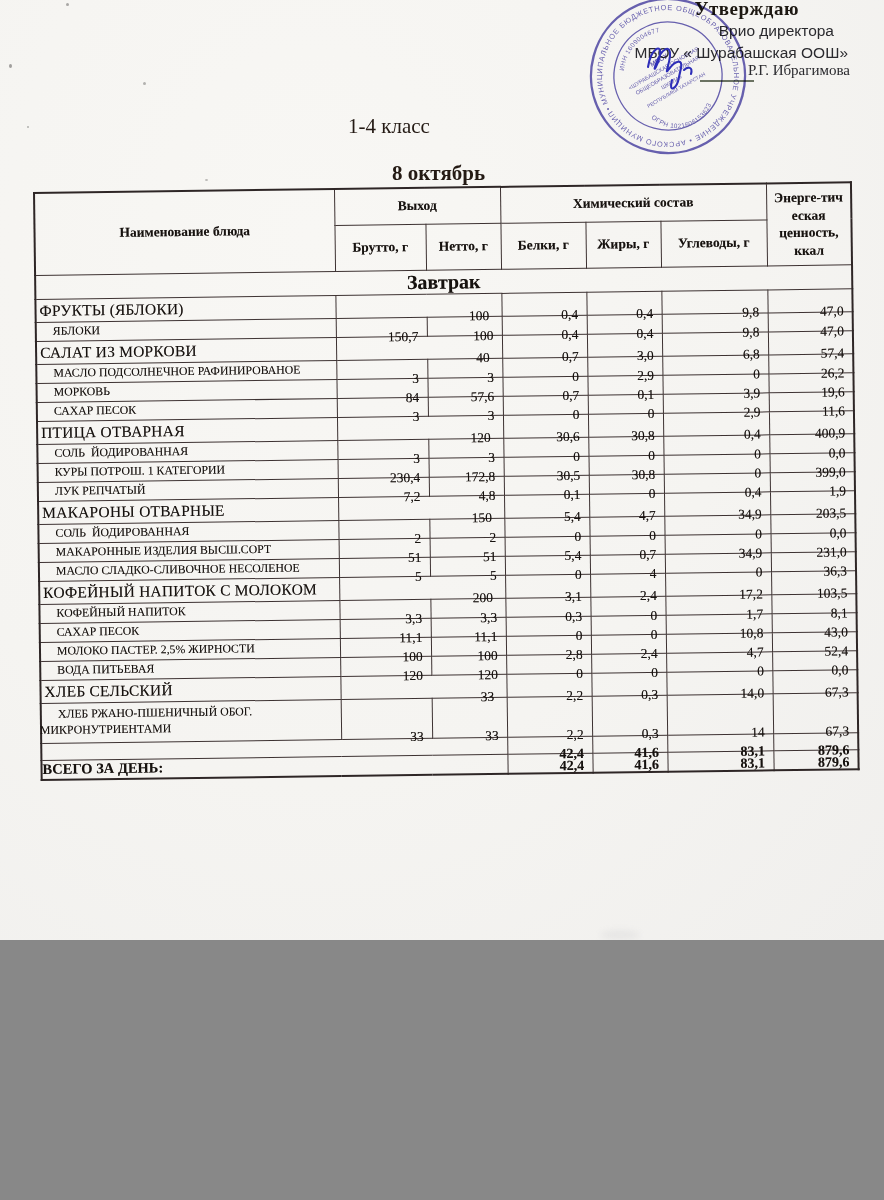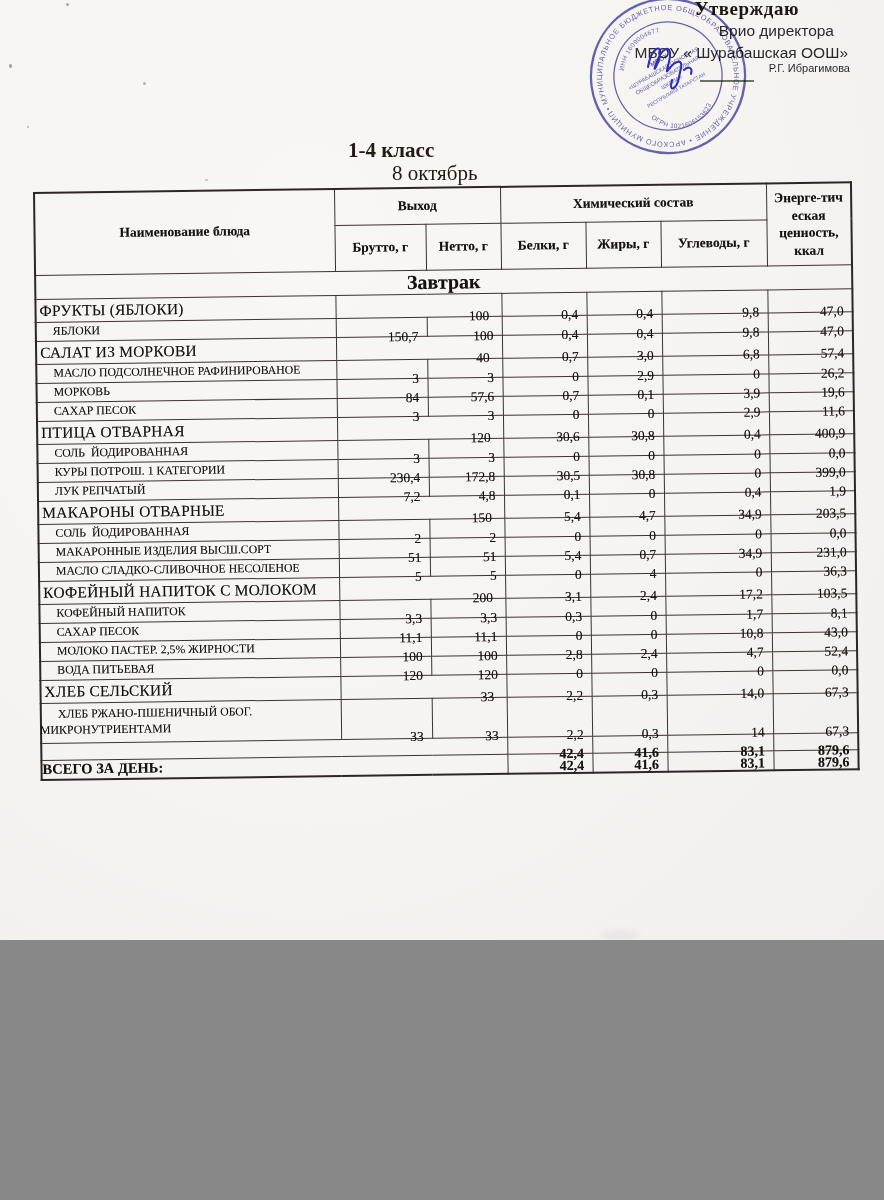--- a/index.html
+++ b/index.html
@@ -6,30 +6,30 @@
   .page{
     position:relative;width:884px;height:940px;overflow:hidden;
     background:radial-gradient(ellipse at 35% 25%, #f8f7f4 0%, #f5f4f1 55%, #f0efed 100%);
     font-family:"Liberation Serif", serif;color:#16120f;
   }
   
   .appr{position:absolute;white-space:nowrap;}
   .appr-heading{top:-2px;right:85px;font-size:19px;font-weight:bold;letter-spacing:.5px;color:#1d1812;}
   .appr-line1{top:22px;right:50px;font-family:"Liberation Sans",sans-serif;font-size:15.5px;color:#2a2a2e;}
   .appr-line2{top:44px;right:36px;font-family:"Liberation Sans",sans-serif;font-size:15.5px;color:#2a2a2e;}
-  .appr-signer{top:62px;right:34px;font-family:Liberation Sans, sans-serif;font-size:11px;color:#2a2a2e;}
+  .appr-signer{top:62px;right:34px;font-family:Liberation Serif, serif;font-size:15px;color:#2a2a2e;}
   .sig-underline{position:absolute;left:700px;top:80px;width:54px;height:2px;background:#49523f;opacity:.8;}
   .signature-svg{position:absolute;left:638px;top:34px;width:85px;height:60px;}
   
   .stamp-svg{position:absolute;left:578px;top:-14px;width:180px;height:180px;opacity:.82;mix-blend-mode:multiply;filter:blur(.3px);}
   .stamp-svg text{font-family:"Liberation Sans",sans-serif;}
   
   .doc-title{position:absolute;left:394px;top:68px;font-size:40px;font-weight:bold;letter-spacing:1px;color:#2c1b15;}
-  .doc-subtitle{position:absolute;left:348px;top:114px;font-size:21px;font-weight:bold;color:#241a14;margin-top:24px;}
-  .doc-date{position:absolute;left:392px;top:161px;font-size:21px;font-weight:normal;color:#241a14;}
+  .doc-subtitle{position:absolute;left:348px;top:114px;font-size:21px;font-weight:normal;color:#241a14;}
+  .doc-date{position:absolute;left:392px;top:161px;font-size:21px;font-weight:bold;color:#241a14;}
   
   .menu-table-wrap{position:absolute;left:33px;top:192px;width:817px;transform:rotate(-0.75deg);transform-origin:0 0;}
   table.menu{width:817px;border-collapse:collapse;table-layout:fixed;border:2.4px solid #2e2626;
              text-shadow:0 0 .3px rgba(45,32,32,.45);}
   .menu th,.menu td{border:1.4px solid #3d3232;padding:0;overflow:visible;}
   .menu thead th{font-weight:bold;font-size:13.5px;text-align:center;vertical-align:middle;line-height:1.3;}
   tr.h1{height:36px;} tr.h2{height:46px;}
   .th-energy{font-size:13px;padding:0 3px;}
   tr.r-section{height:24px;} tr.r-dish{height:23px;} tr.r-ing{height:19px;}
   tr.r-ing2{height:40px;} tr.r-spacer{height:15px;} tr.r-total{height:20px;}

